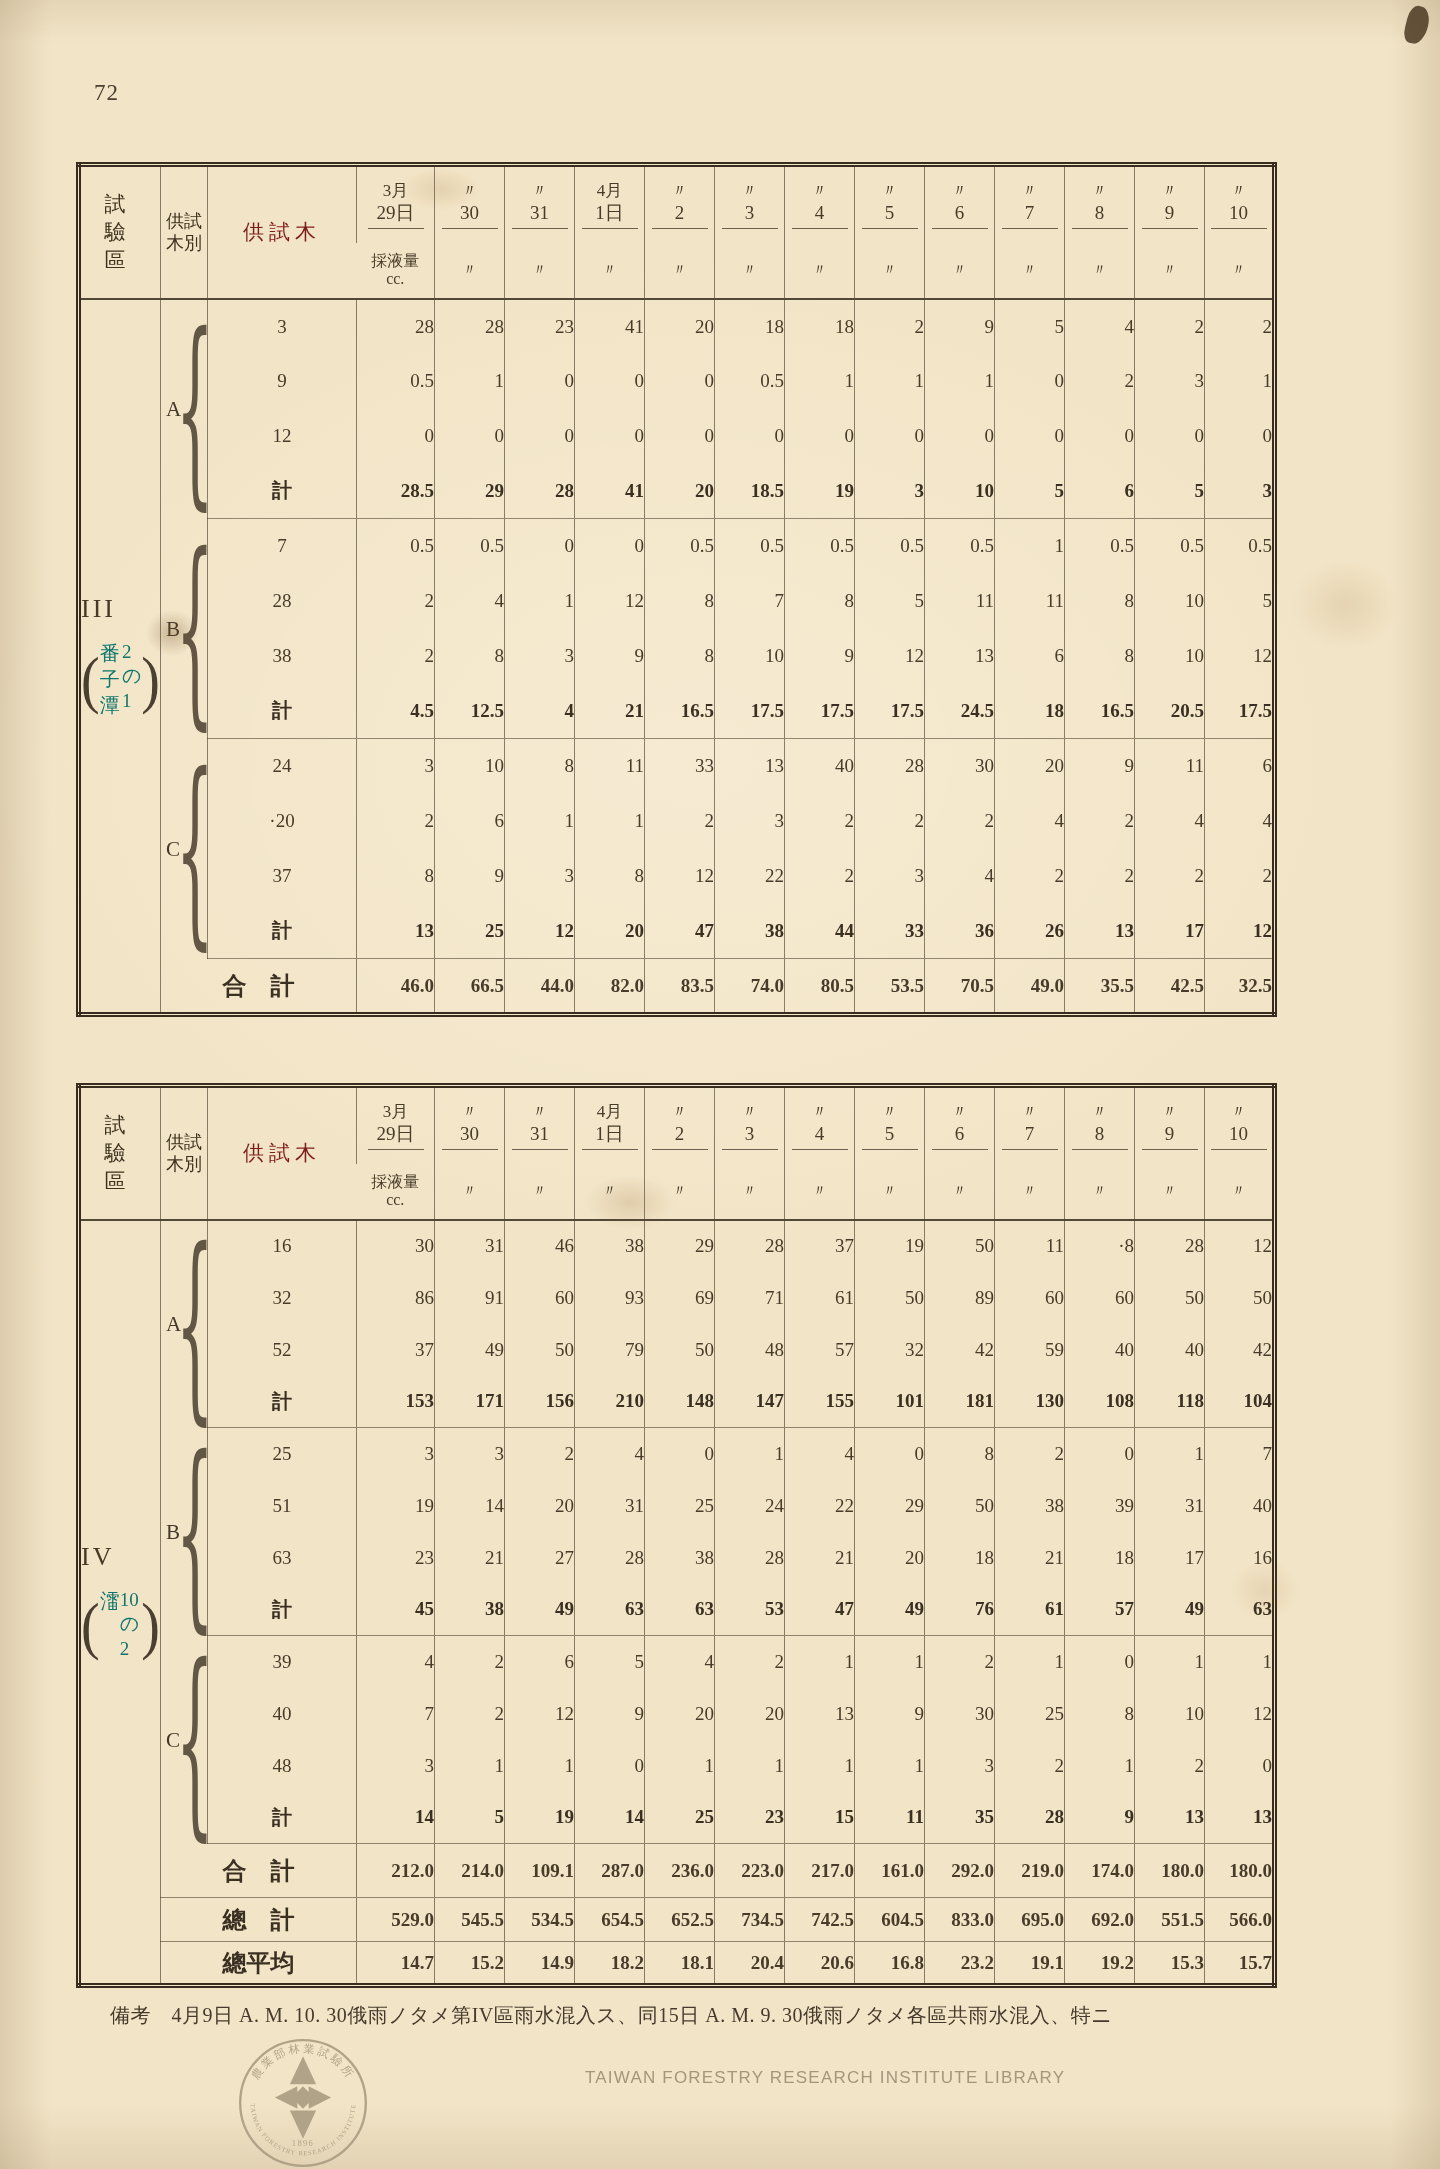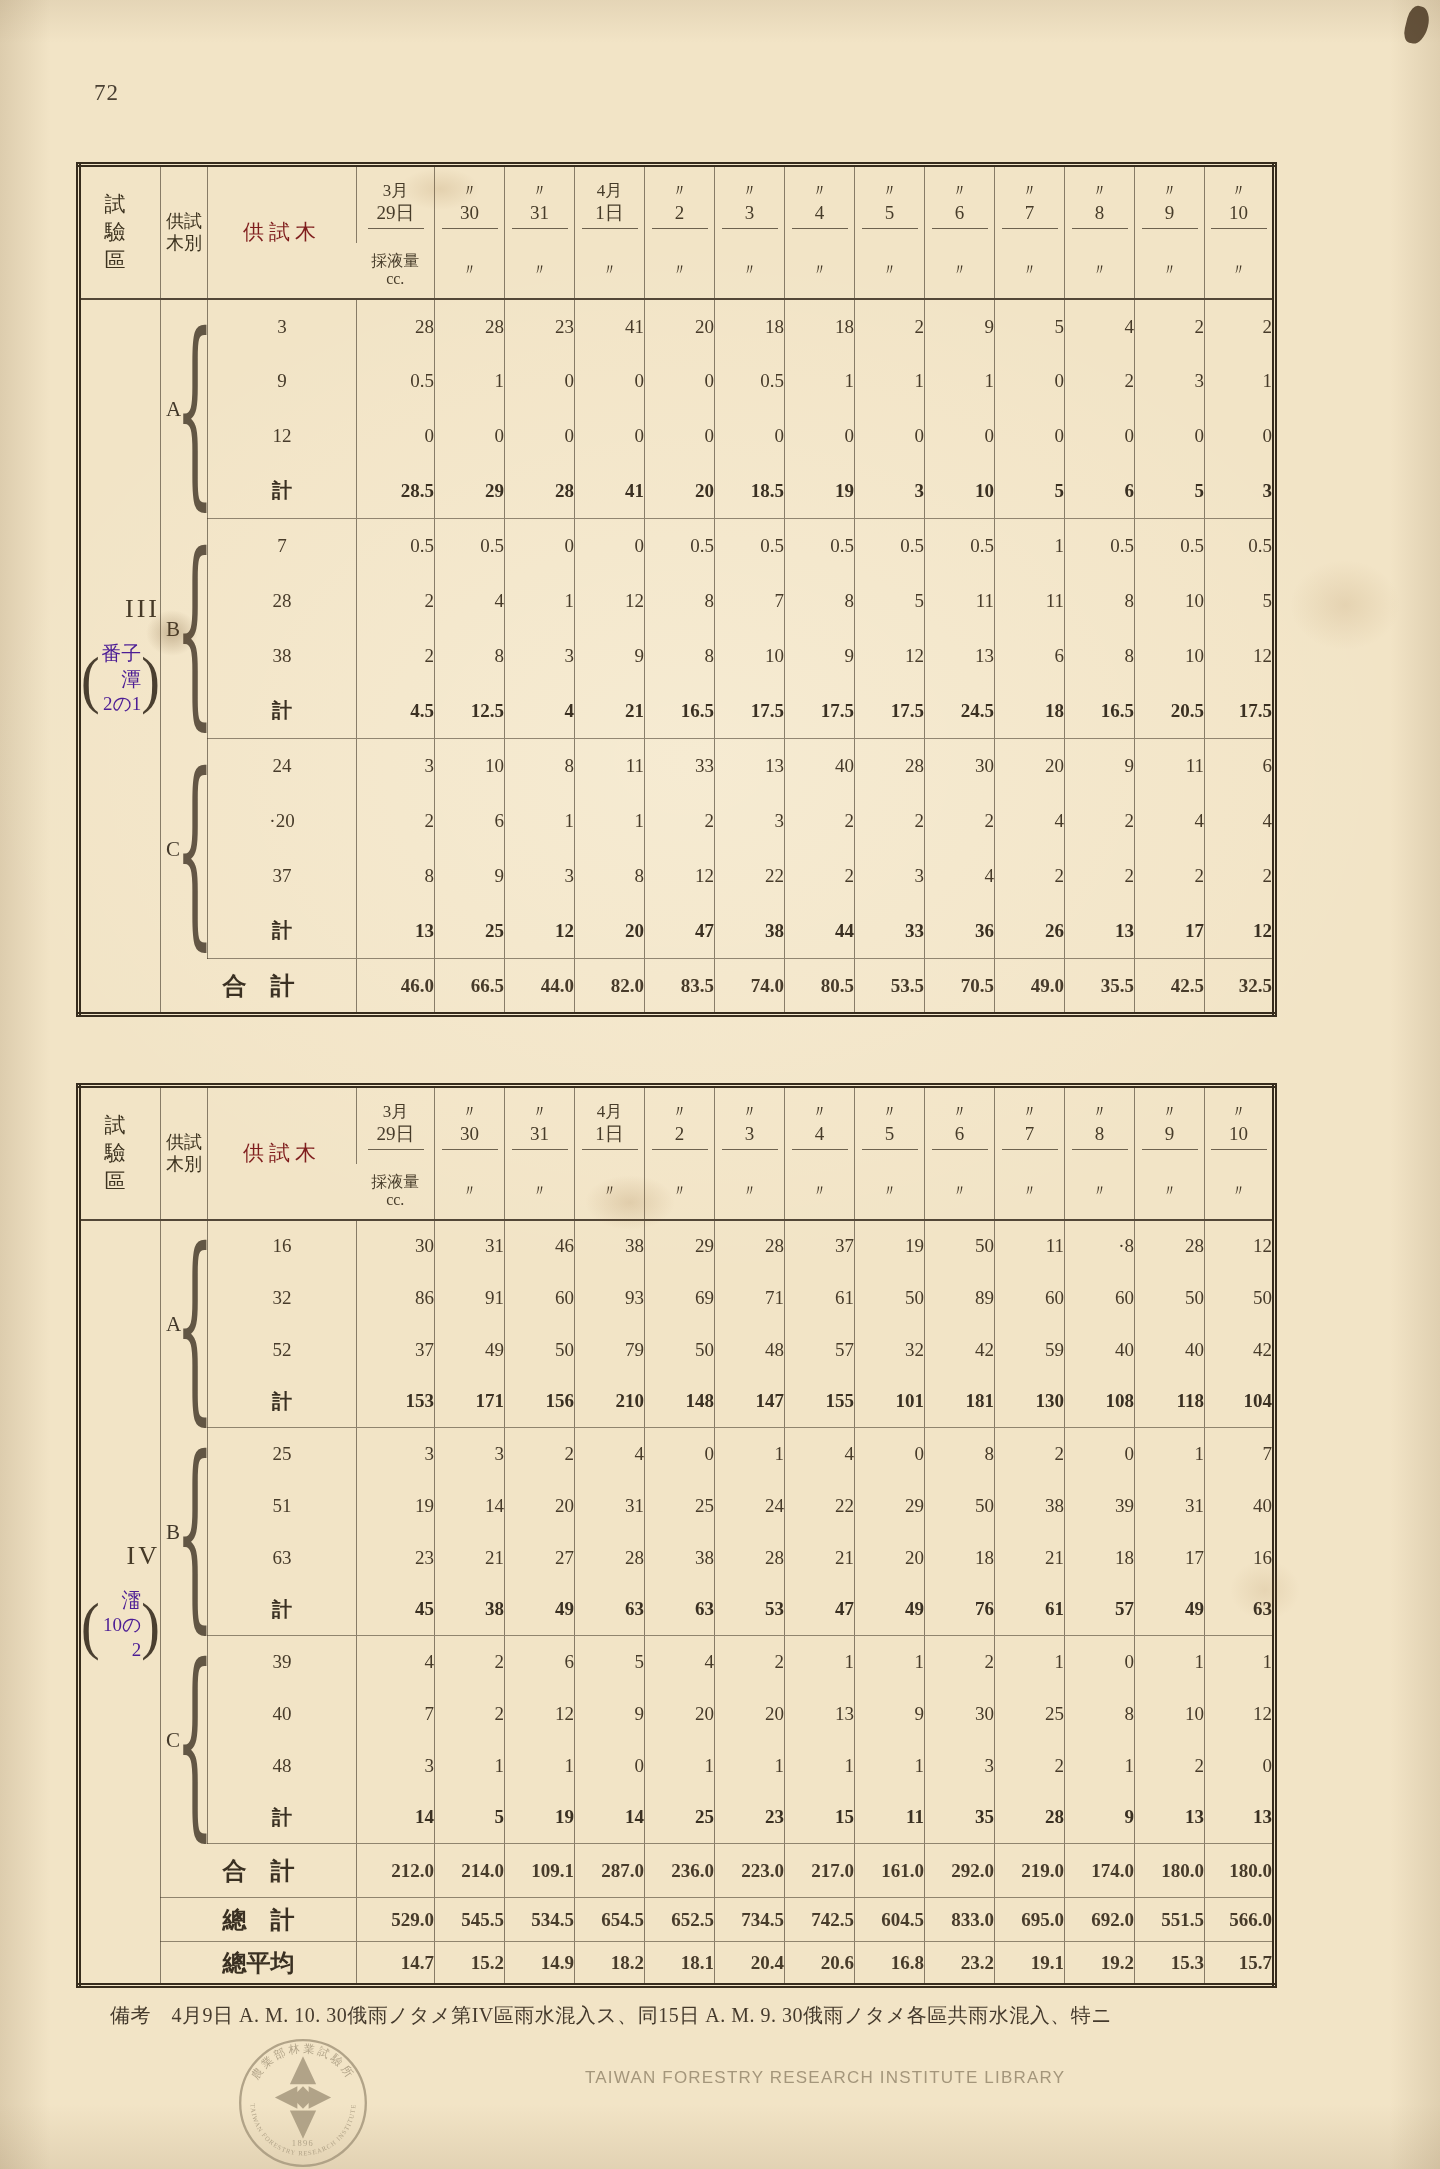--- a/index.html
+++ b/index.html
@@ -33,25 +33,25 @@
   .h-region{font-size:21px;text-align:center;letter-spacing:11px;padding-left:11px;color:#3c321f}
   .h-class{font-size:18px;line-height:1.25;color:#3c321f}
   .h-tree{font-size:21px;text-align:center;letter-spacing:5px;padding-left:5px;color:#7f1d1d}
   .h-region,.h-class,.h-tree{border-bottom:2px solid rgba(55,44,29,.85)}
   .h-date{text-align:center;vertical-align:bottom;padding-bottom:1px;color:#46ables}
   .h-date .d-top{font-size:17px;line-height:1.2;color:#473c2a}
   .h-date .d-bot{font-size:19px;line-height:1.25;color:#473c2a}
   .h-date .d-bot span{display:inline-block;min-width:46px;border-bottom:1px solid rgba(64,53,38,.75);padding:0 5px 3px}
   .h-sub{text-align:center;font-size:16px;line-height:1.15;border-bottom:2px solid rgba(55,44,29,.85);color:#473c2a}
 
-  .region-cell{text-align:right}
+  .region-cell{text-align:left}
   .region-numeral{font-size:26px;letter-spacing:3px;color:#463a27;margin-bottom:16px}
   .region-paren{display:flex;align-items:center;justify-content:center}
   .paren{font-size:56px;font-weight:300;transform:scaleY(1.15);color:#4a3f30;line-height:1}
-  .paren-lines{display:flex;flex-direction:column;line-height:1.3;font-size:20px;color:#4c1d95}
+  .paren-lines{display:flex;flex-direction:row;line-height:1.3;font-size:20px;color:#0f766e}
   .paren-lines .pl2{font-size:19px}
 
   .group-cell{position:relative}
   .group-letter{position:absolute;left:5px;top:50%;transform:translateY(-50%);font-size:21px;color:#42382a;letter-spacing:1px}
   .group-brace{position:absolute;right:-7px;top:50%;transform:translateY(-52%) scaleY(3.4);
     font-size:60px;font-weight:400;color:#4a3e2e;line-height:0;opacity:.85;font-family:"DejaVu Serif",serif}
 
   .tree-cell{text-align:center;padding-left:26px;font-size:19px;color:#473b2a}
   .val{text-align:right;padding-right:13px;font-size:19px;color:#473b2a}
   .section-total td{font-weight:bold;border-bottom:1px solid rgba(64,53,38,.55);color:#3a3022}

